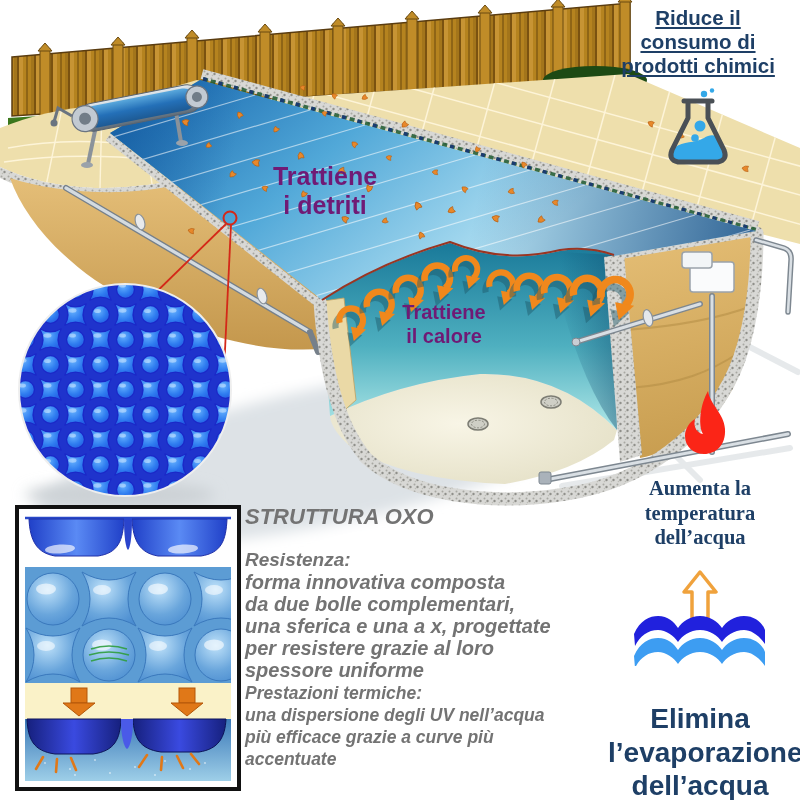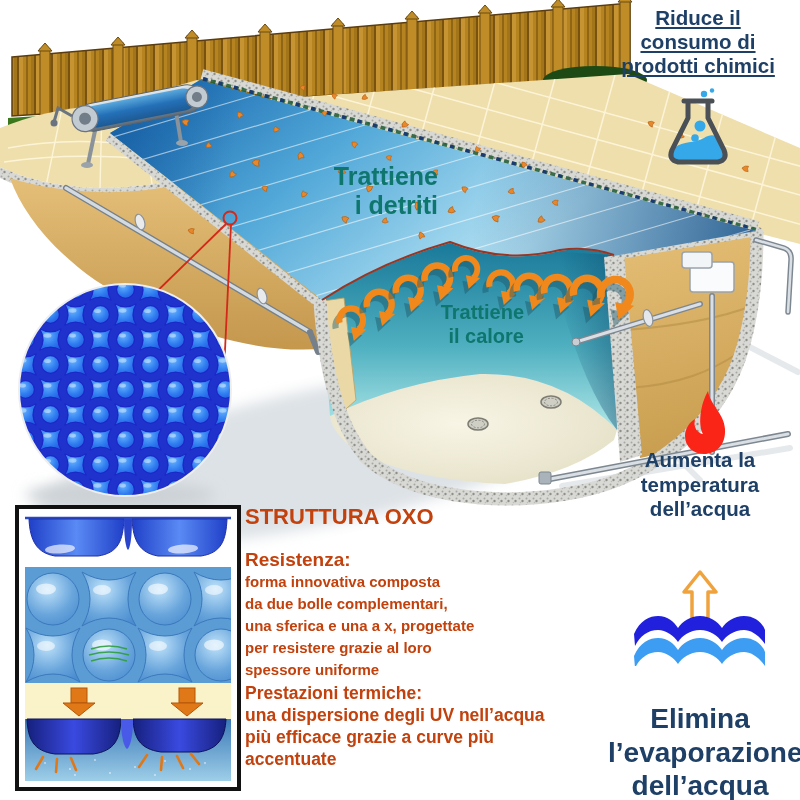--- a/index.html
+++ b/index.html
@@ -1,29 +1,29 @@
 <!DOCTYPE html>
 <html><head>
 <meta charset="utf-8">
 <style>
   html,body{margin:0;padding:0;background:#fff;}
   .stage{position:relative;width:800px;height:800px;background:#ffffff;overflow:hidden;
          font-family:"Liberation Sans",sans-serif;}
   .stage svg{position:absolute;}
-  .txt{position:absolute;color:#0f766e;font-weight:700;text-align:right;white-space:pre-line;}
+  .txt{position:absolute;color:#701a75;font-weight:700;text-align:center;white-space:pre-line;}
   #lbl-debris{left:212px;top:162px;width:226px;font-size:25px;line-height:1.15;}
   #lbl-heat{left:364px;top:300px;width:160px;font-size:20px;line-height:1.2;}
   .benefit-label{position:absolute;color:#1e3f66;font-weight:700;text-align:center;white-space:pre-line;}
   #lbl-chem{left:600px;top:6px;width:196px;font-size:20.5px;line-height:1.17;text-decoration:underline;}
-  #lbl-temp{left:608px;top:448px;width:184px;font-size:20.5px;line-height:1.2;}
+  #lbl-temp{left:608px;top:476px;width:184px;font-size:20.5px;line-height:1.2;font-family:Liberation Serif, serif;}
   #lbl-evap{left:608px;top:702px;width:184px;font-size:28px;line-height:1.2;}
-  .oxo-txt{position:absolute;left:245px;color:#c2410c;font-weight:700;text-align:left;white-space:pre-line;}
+  .oxo-txt{position:absolute;left:245px;color:#737373;font-weight:700;text-align:left;white-space:pre-line;font-style:italic;}
   #oxo-title{top:504px;font-size:22px;}
   #oxo-res-h{top:549px;font-size:19px;line-height:22px;}
-  #oxo-res-b{top:571px;font-size:15px;line-height:22px;width:370px;}
+  #oxo-res-b{top:571px;font-size:20px;line-height:22px;width:370px;}
   #oxo-th-h{top:682px;font-size:17.5px;line-height:22px;}
   #oxo-th-b{top:704px;font-size:17.5px;line-height:22px;width:370px;}
   #icon-flask{left:660px;top:88px;}
   #icon-flame{left:674px;top:390px;}
   #icon-waves{left:634px;top:570px;}
   #panel-svg{left:15px;top:505px;}
 </style>
 </head>
 <body>
 

